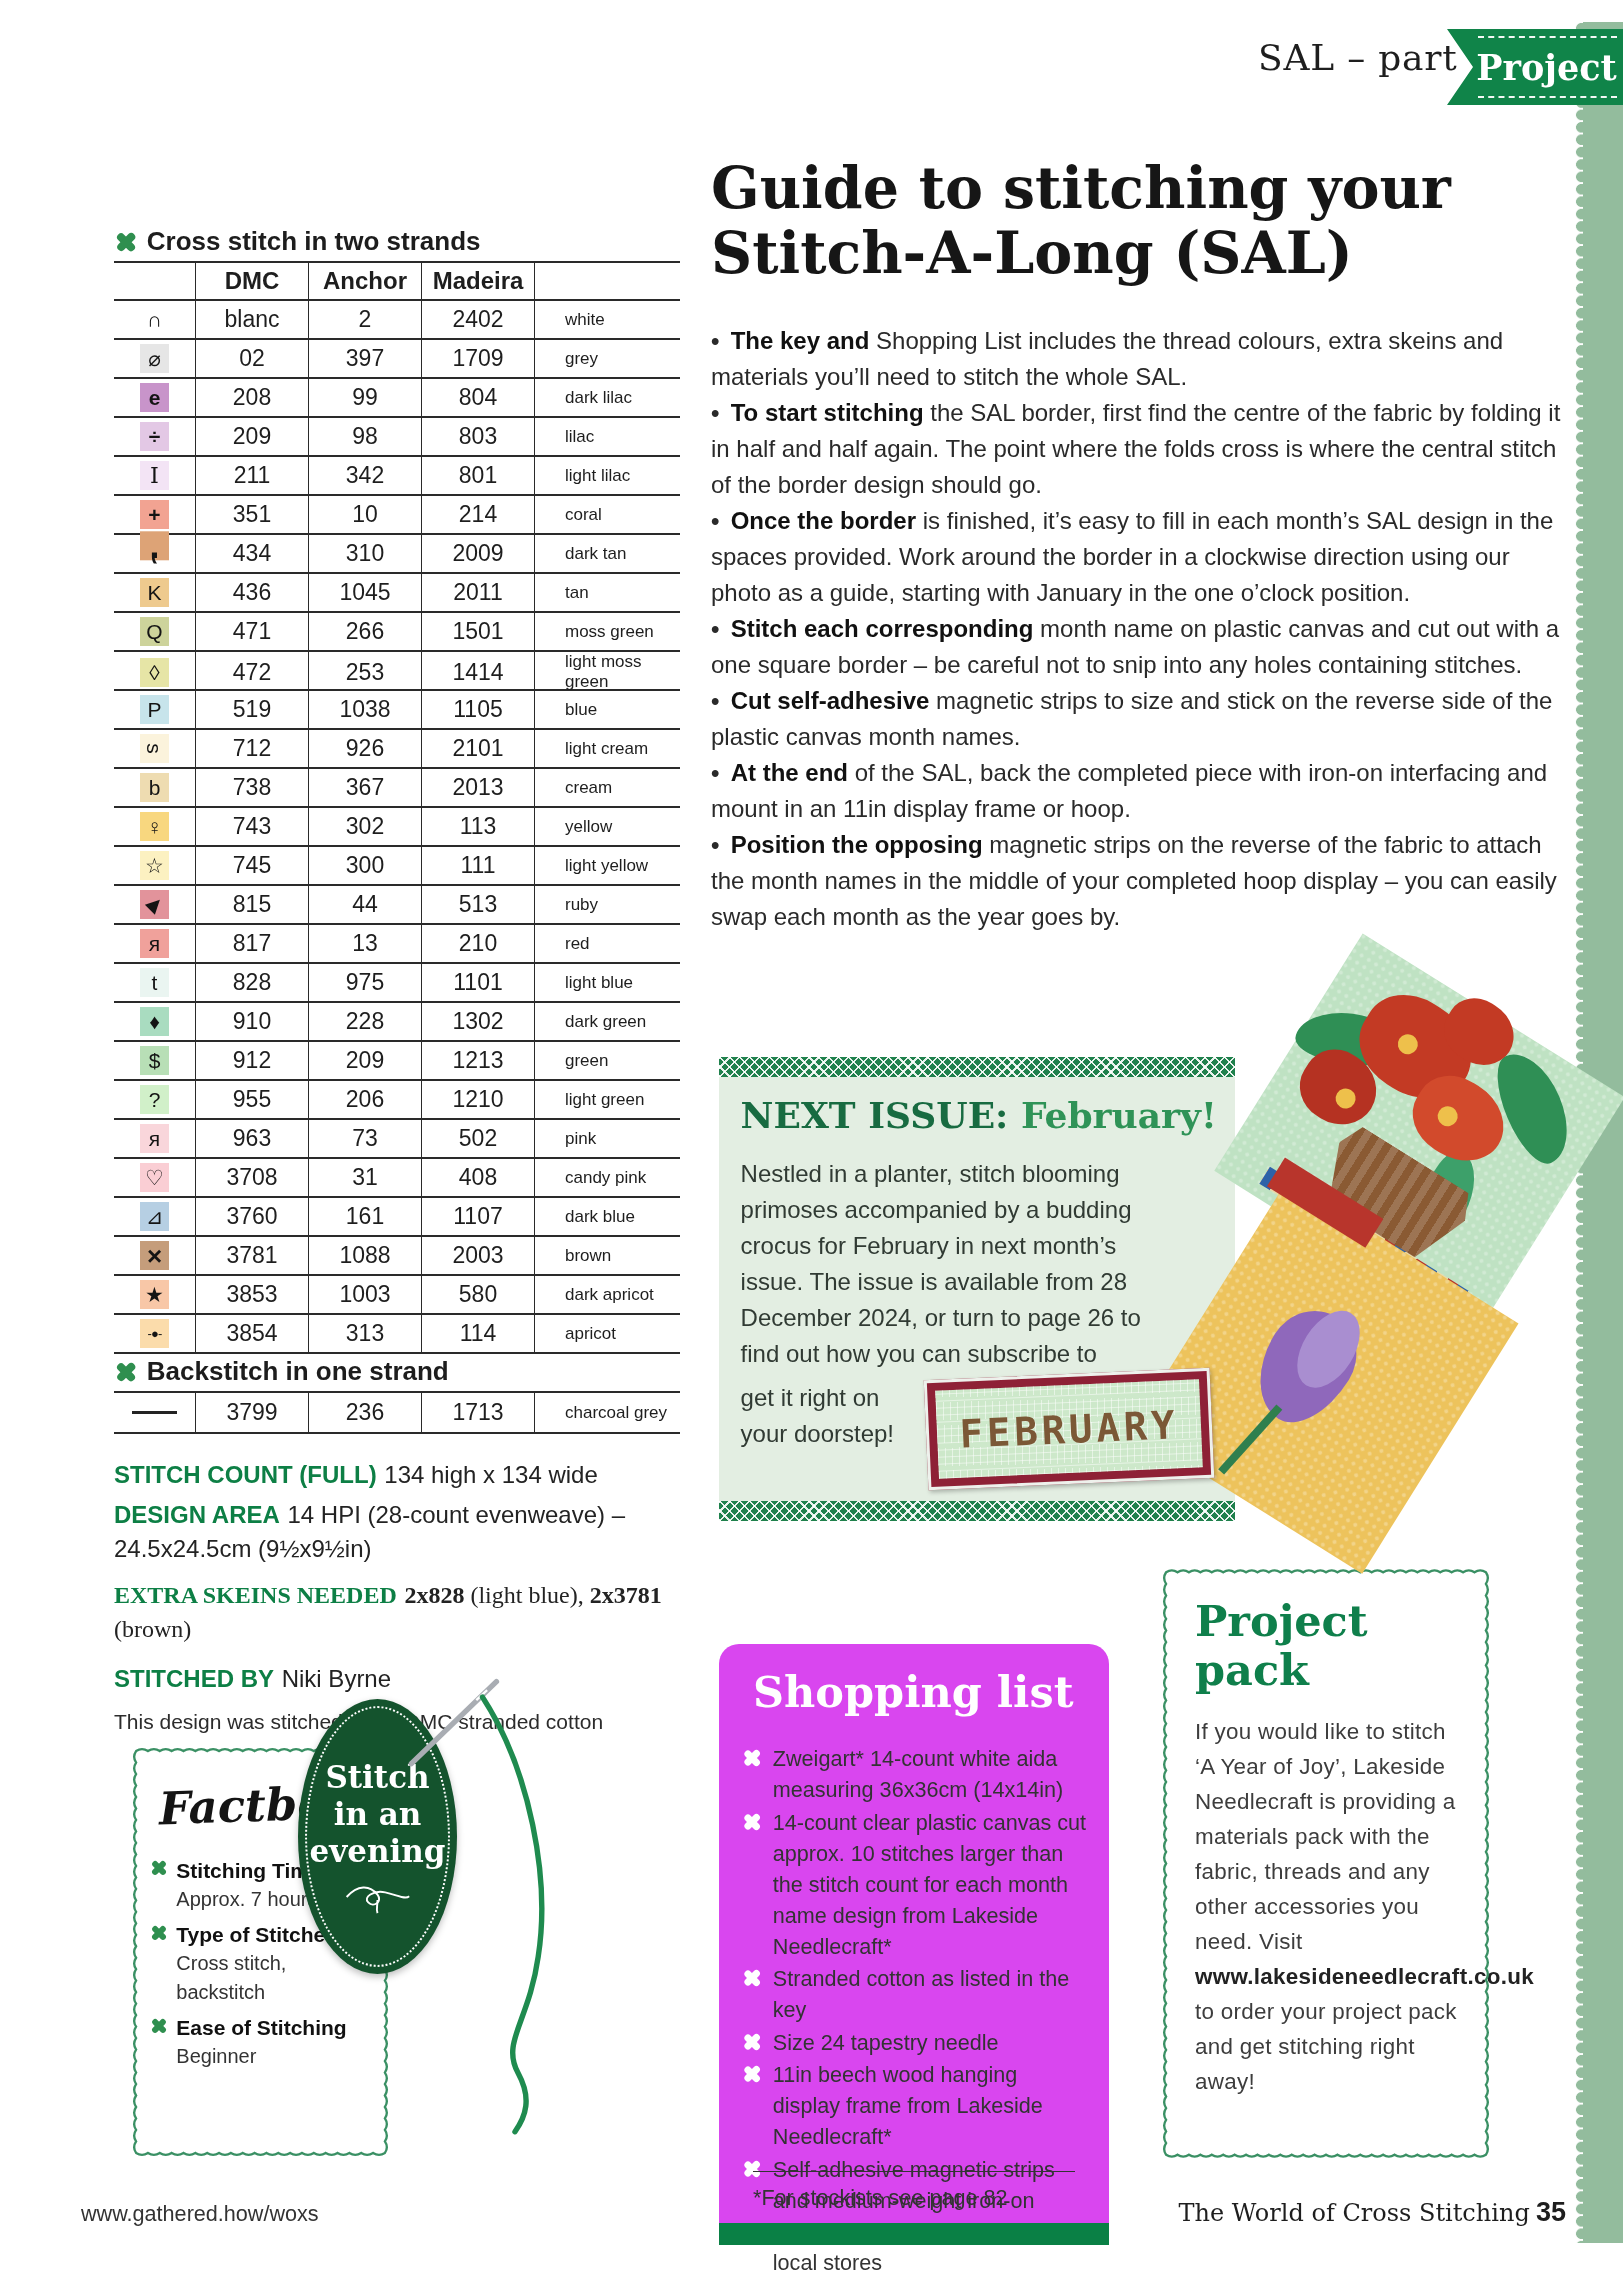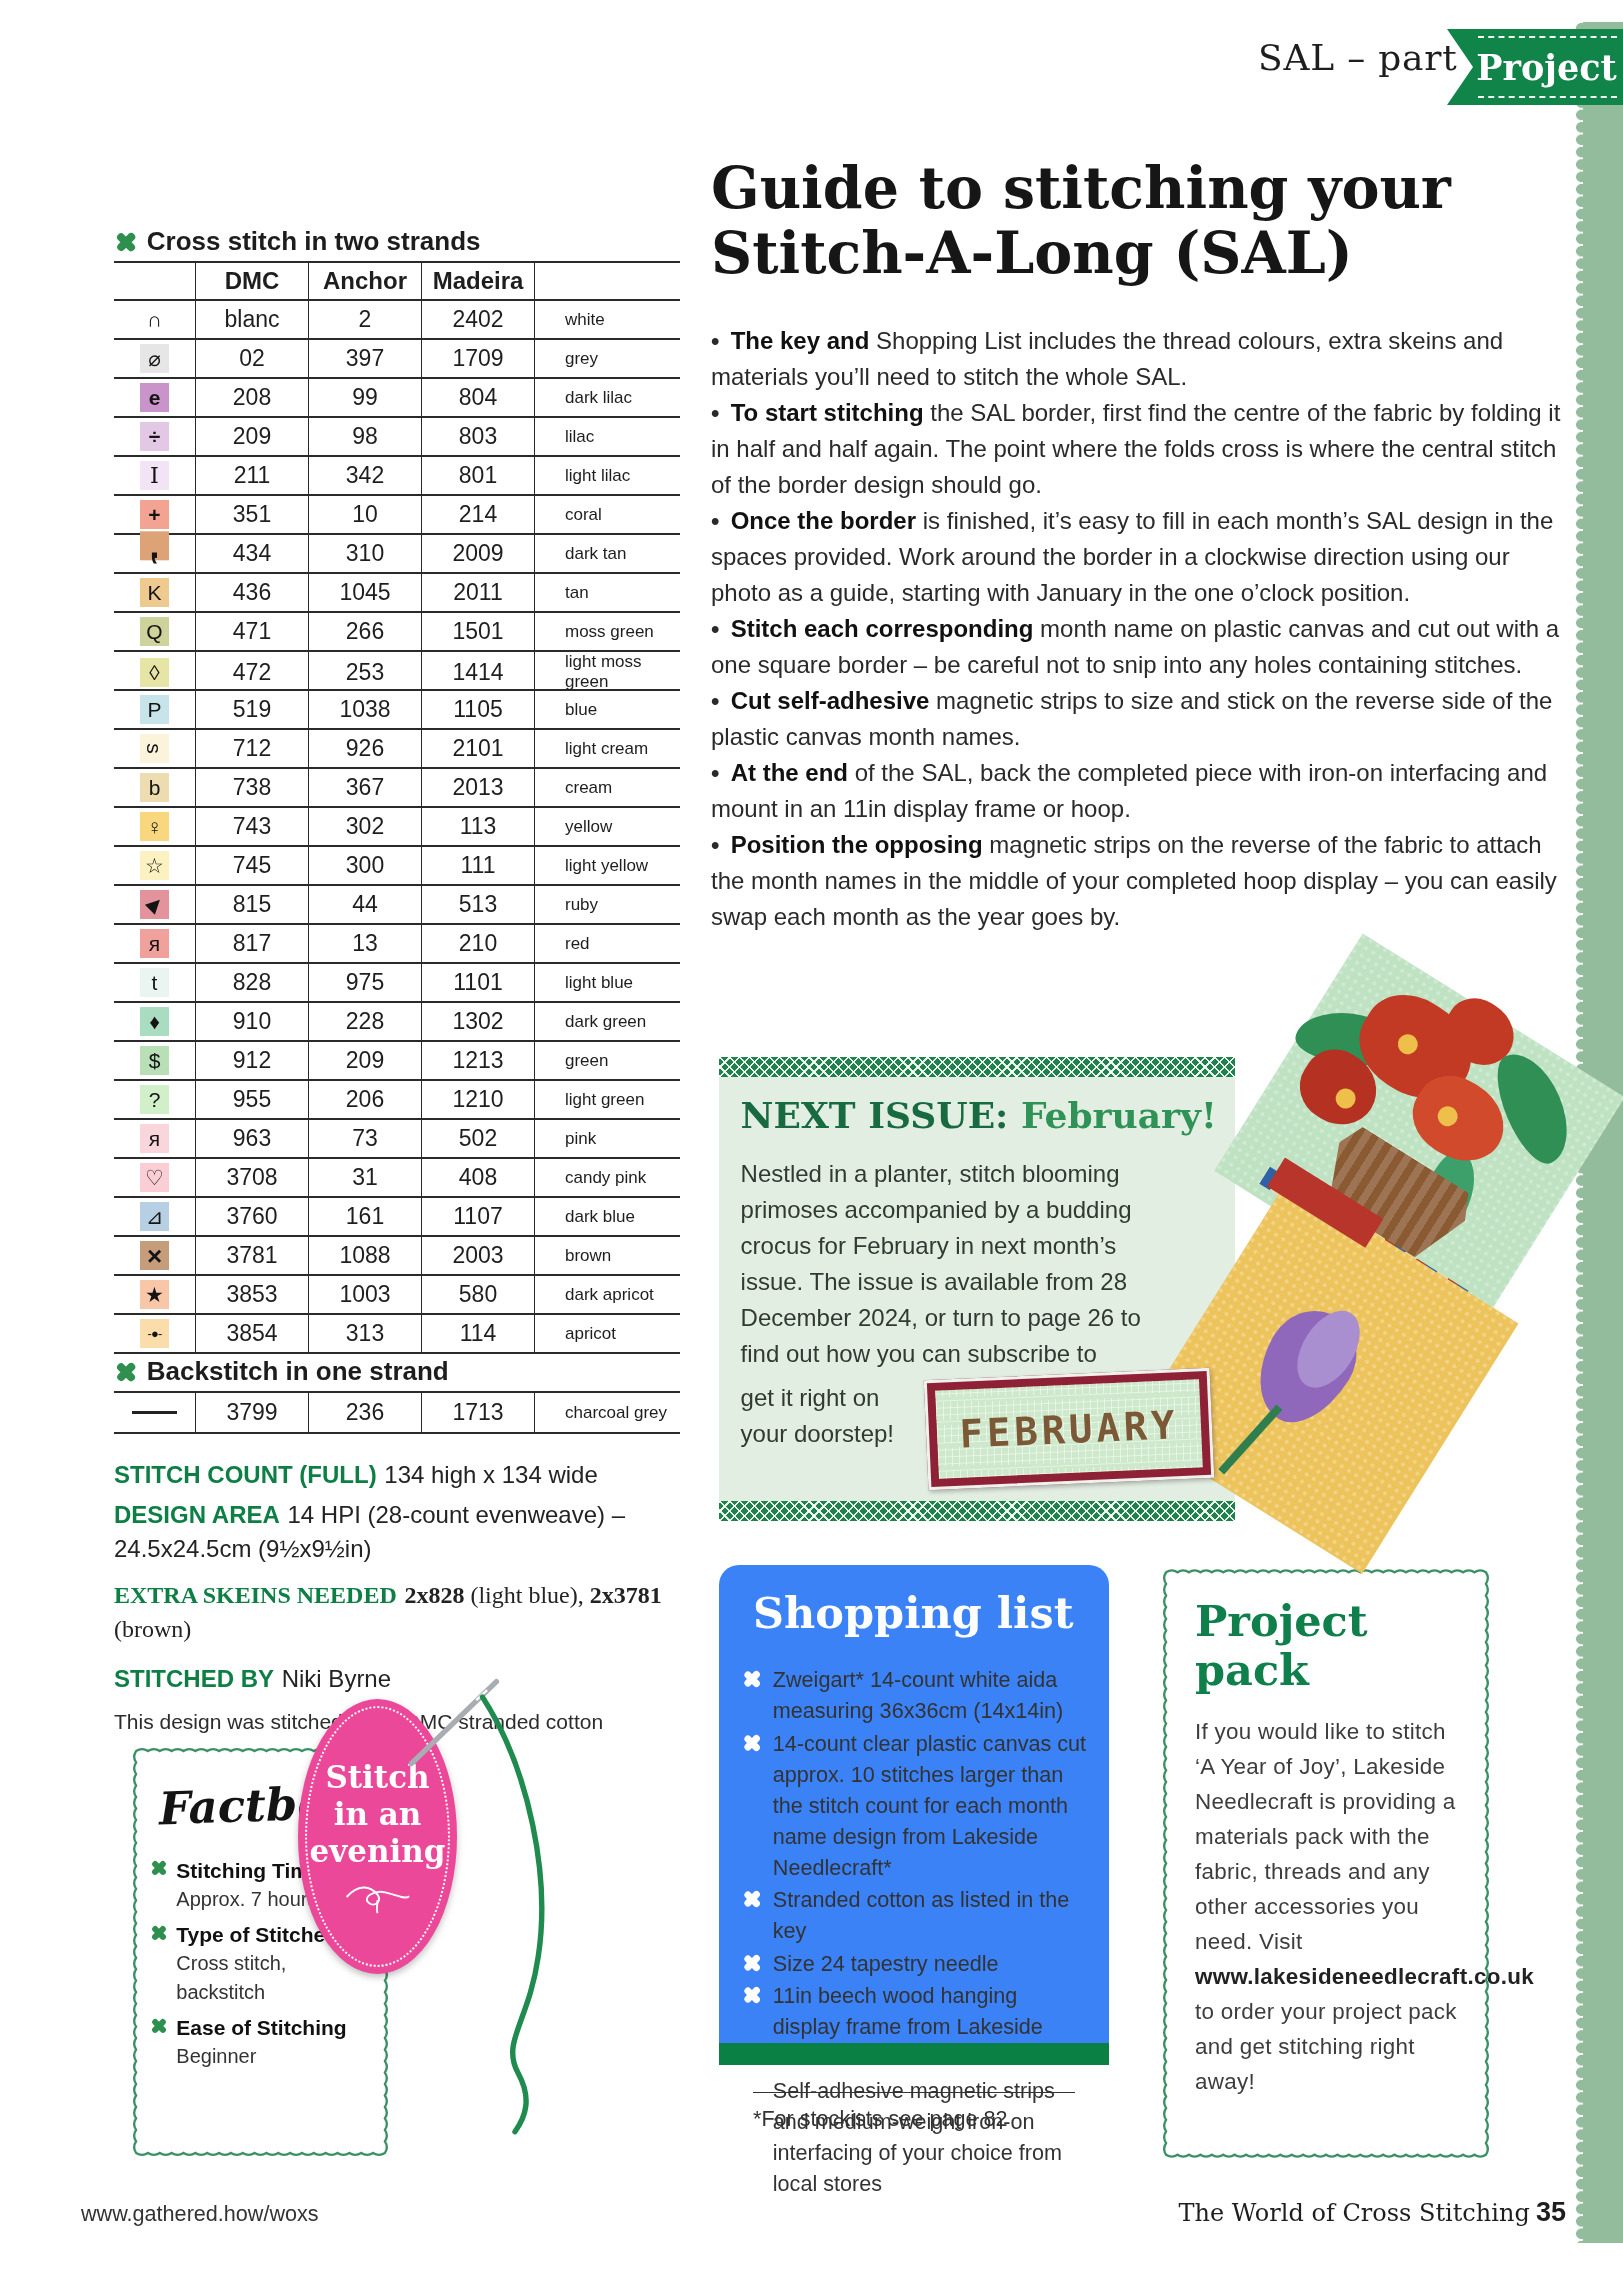--- a/index.html
+++ b/index.html
@@ -114,21 +114,21 @@
      clip-path:polygon(8% 0,92% 0,100% 28%,82% 100%,18% 100%,0 28%);
      background-image:repeating-linear-gradient(90deg,rgba(255,255,255,.16) 0 7.7px,rgba(0,0,0,0) 7.7px 15.5px);}
   .trim{left:45px;top:247px;width:235px;height:20px;
      background:repeating-linear-gradient(90deg,#2e62a8 0 12.4px,#e9d9a8 12.4px 25px,#b8352c 25px 37px);}
   .crband{left:-14px;top:-17px;width:116px;height:34px;background:#b8352c;}
   .croc{left:71px;top:91px;width:87px;height:117px;background:#8f68bb;border-radius:50% 50% 45% 55%/40% 40% 60% 60%;}
   .croc2{left:99px;top:80px;width:51px;height:85px;background:#a98ed0;border-radius:50%;}
   .stem{left:102px;top:197px;width:7.7px;height:87px;background:#2f7f4e;transform:rotate(10deg);}
 
   
-  #shopping{position:absolute;left:719px;top:1565px;width:390px;height:500px;background:#3b82f6;
+  #shopping{position:absolute;left:719px;top:1644px;width:390px;height:601px;background:#d946ef;
      border-radius:20px 20px 0 0;z-index:2;}
   #shopping .strip{position:absolute;left:0;right:0;bottom:0;height:21.6px;background:#0a8045;}
   #shop-title{position:absolute;left:34px;top:23px;margin:0;font-family:"DejaVu Serif",serif;
      font-weight:bold;font-size:43px;color:#fff;}
   #shop-items{position:absolute;left:23px;top:99px;width:348px;}
   .sitem{display:flex;align-items:flex-start;gap:10.8px;margin-bottom:1.5px;}
   .sitem .xmark{margin-top:5.4px;}
   .sitem p{margin:0;font-size:21.6px;line-height:31px;color:#333;}
   #shop-rule{position:absolute;left:34px;right:34px;top:527px;border-top:1.5px solid #333;}
   #shop-note{position:absolute;left:34px;top:541px;font-size:21.6px;color:#333;margin:0;}
@@ -147,21 +147,21 @@
      font-style:italic;font-weight:bold;font-size:45px;color:#141414;transform:rotate(-2deg);}
   #fb-items{position:absolute;left:18.5px;top:108px;width:224px;}
   .fitem{display:flex;gap:9.3px;margin-bottom:6.2px;align-items:flex-start;}
   .fitem .xmark{width:15.5px;height:15.5px;flex:0 0 15.5px;margin-top:4.6px;}
   .fitem .xmark::before,.fitem .xmark::after{width:17px;height:6.2px;}
   .fitem b{display:block;font-size:21px;line-height:29px;color:#111;}
   .fitem .fval{font-size:20px;line-height:29px;color:#333;}
   svg.wavyrect{position:absolute;left:0;top:0;overflow:visible;pointer-events:none;}
 
   
-  #badge{position:absolute;left:298px;top:1699px;width:159px;height:275px;background:#ec4899;border-radius:50%;
+  #badge{position:absolute;left:298px;top:1699px;width:159px;height:275px;background:#14532d;border-radius:50%;
      z-index:7;display:flex;flex-direction:column;align-items:center;justify-content:center;
      box-shadow:0 3.1px 7.7px rgba(0,0,0,.25);}
   #badge .inner{position:absolute;left:7px;top:7px;right:7px;bottom:7px;border:2.3px dotted #fff;border-radius:50%;}
   #badge p{margin:0;position:relative;font-family:"DejaVu Serif",serif;font-weight:bold;font-size:31px;
      line-height:37px;color:#fff;text-align:center;}
   #badge svg{position:relative;margin-top:10.8px;}
   #needle-svg{position:absolute;left:402px;top:1677px;z-index:8;pointer-events:none;}
 
   
   #footer-url{position:absolute;left:81px;top:2201px;font-size:21.6px;color:#333;}

